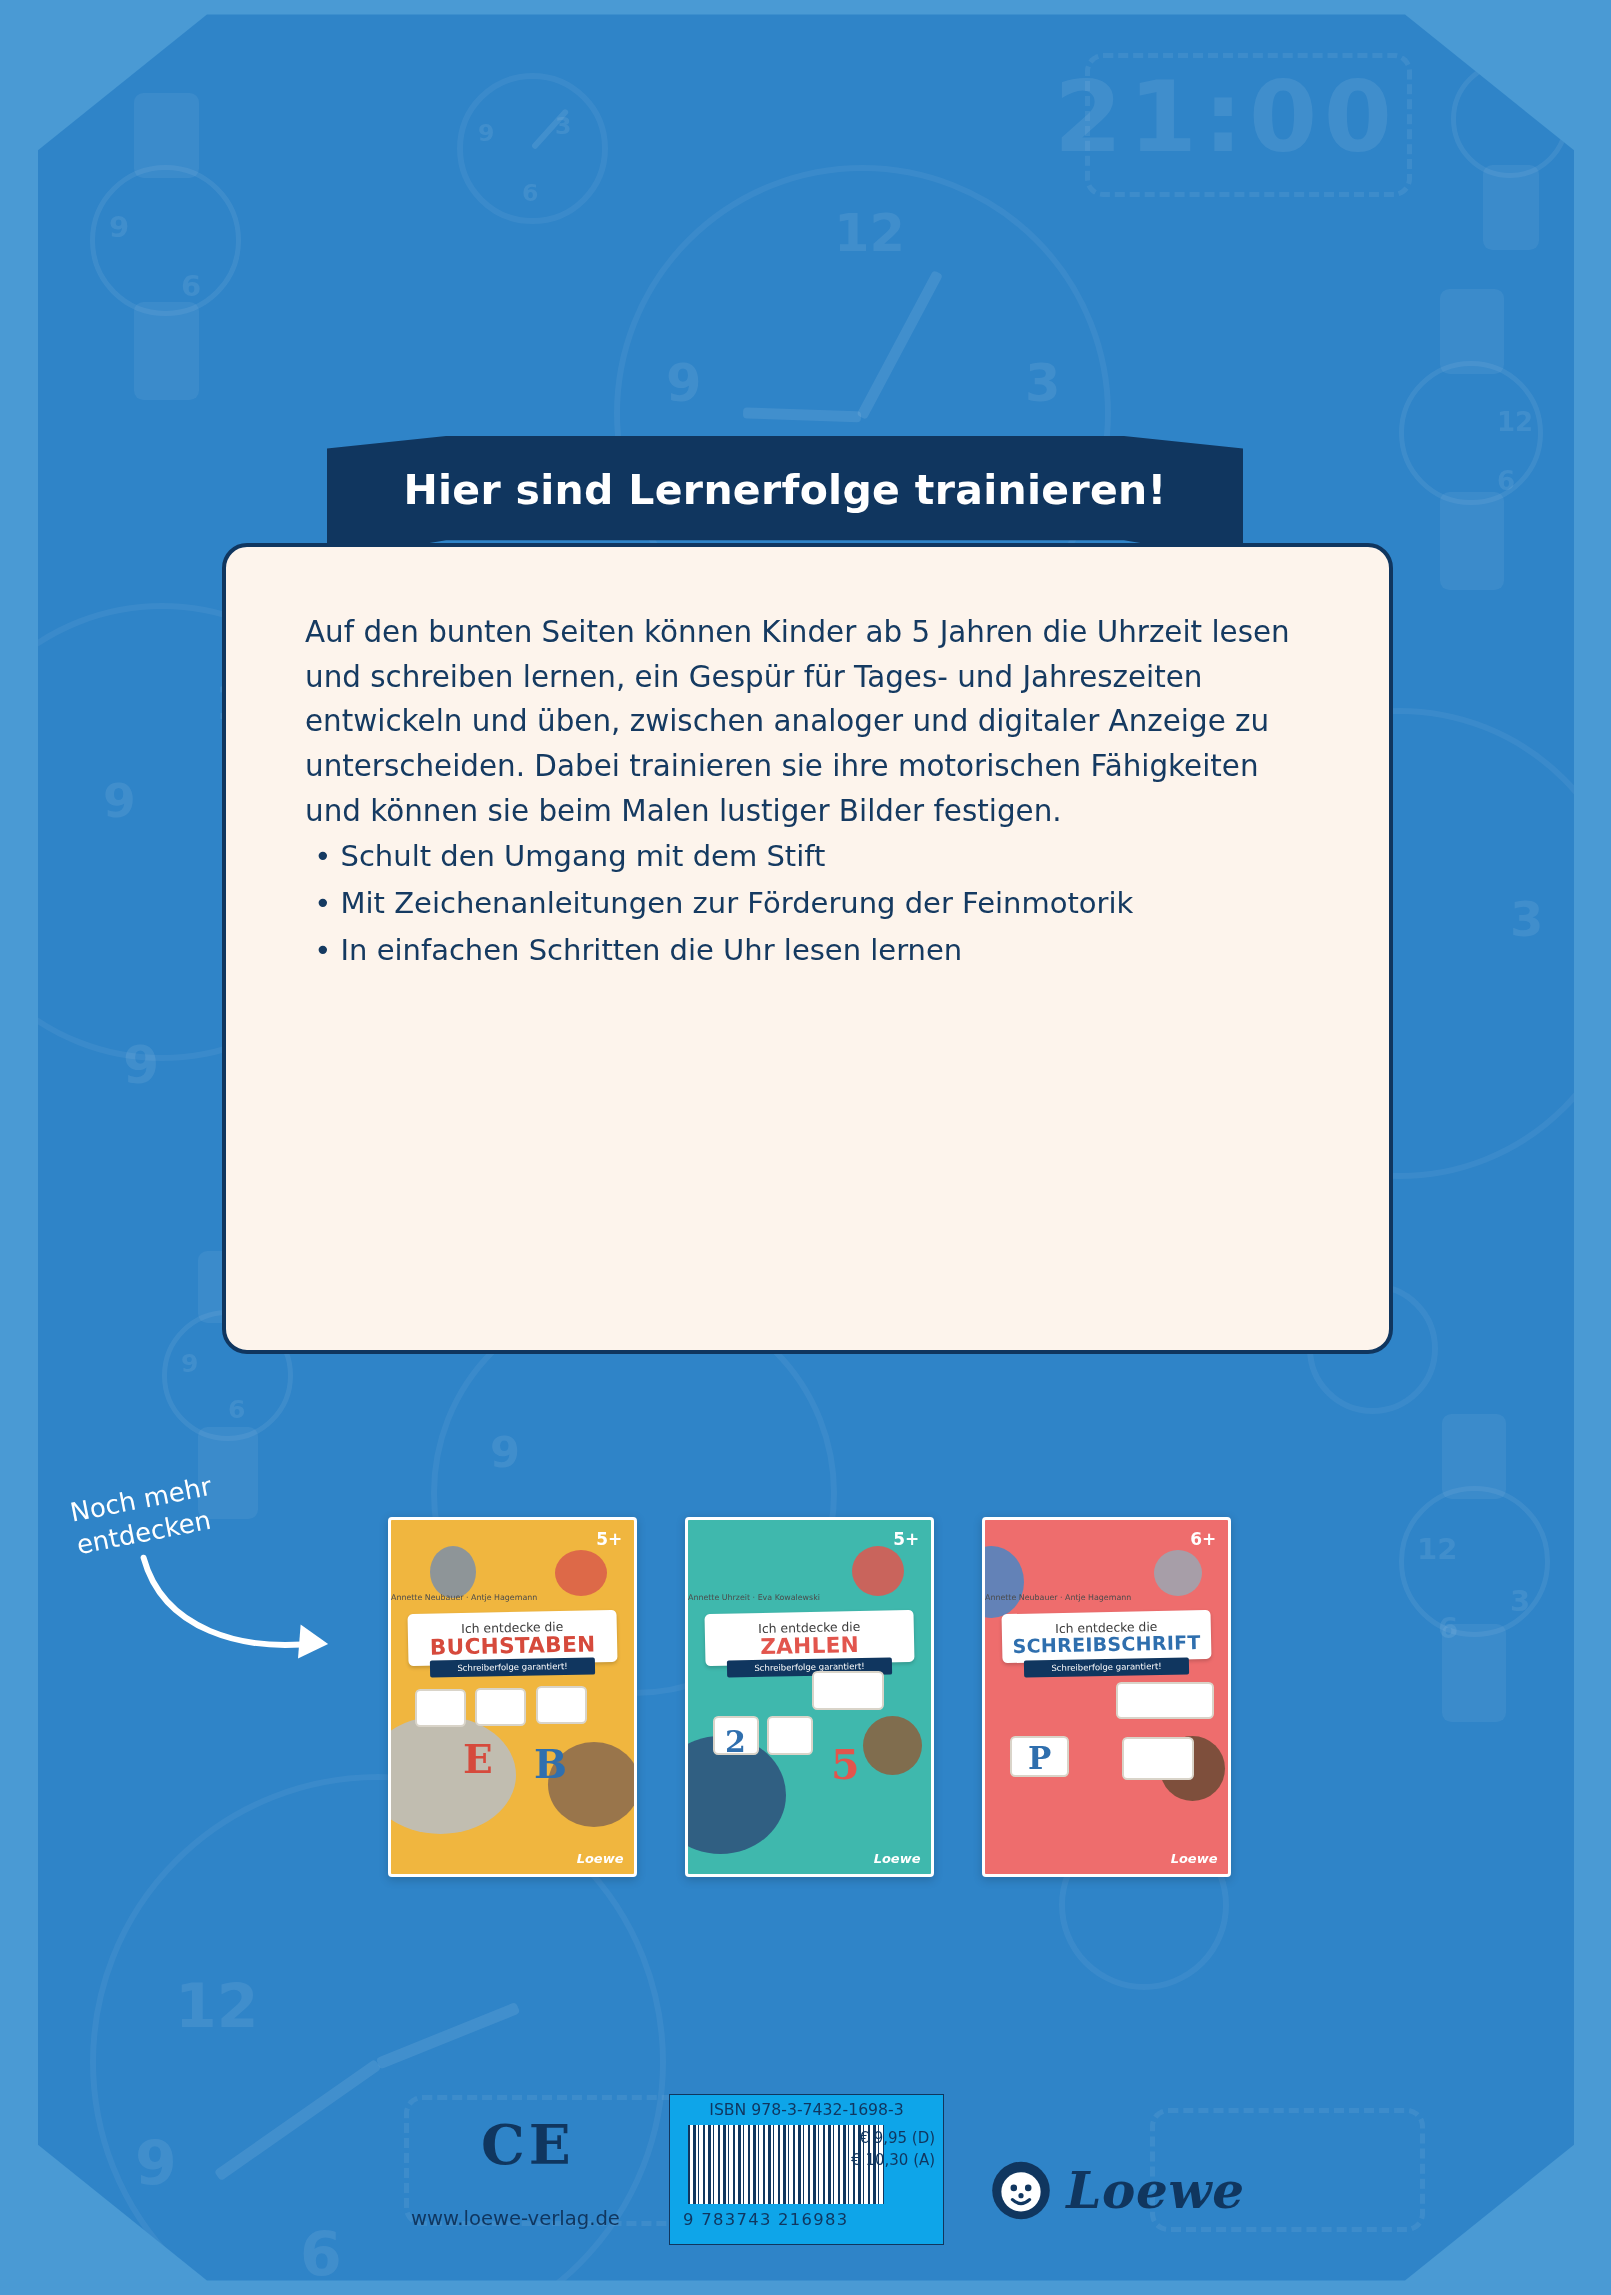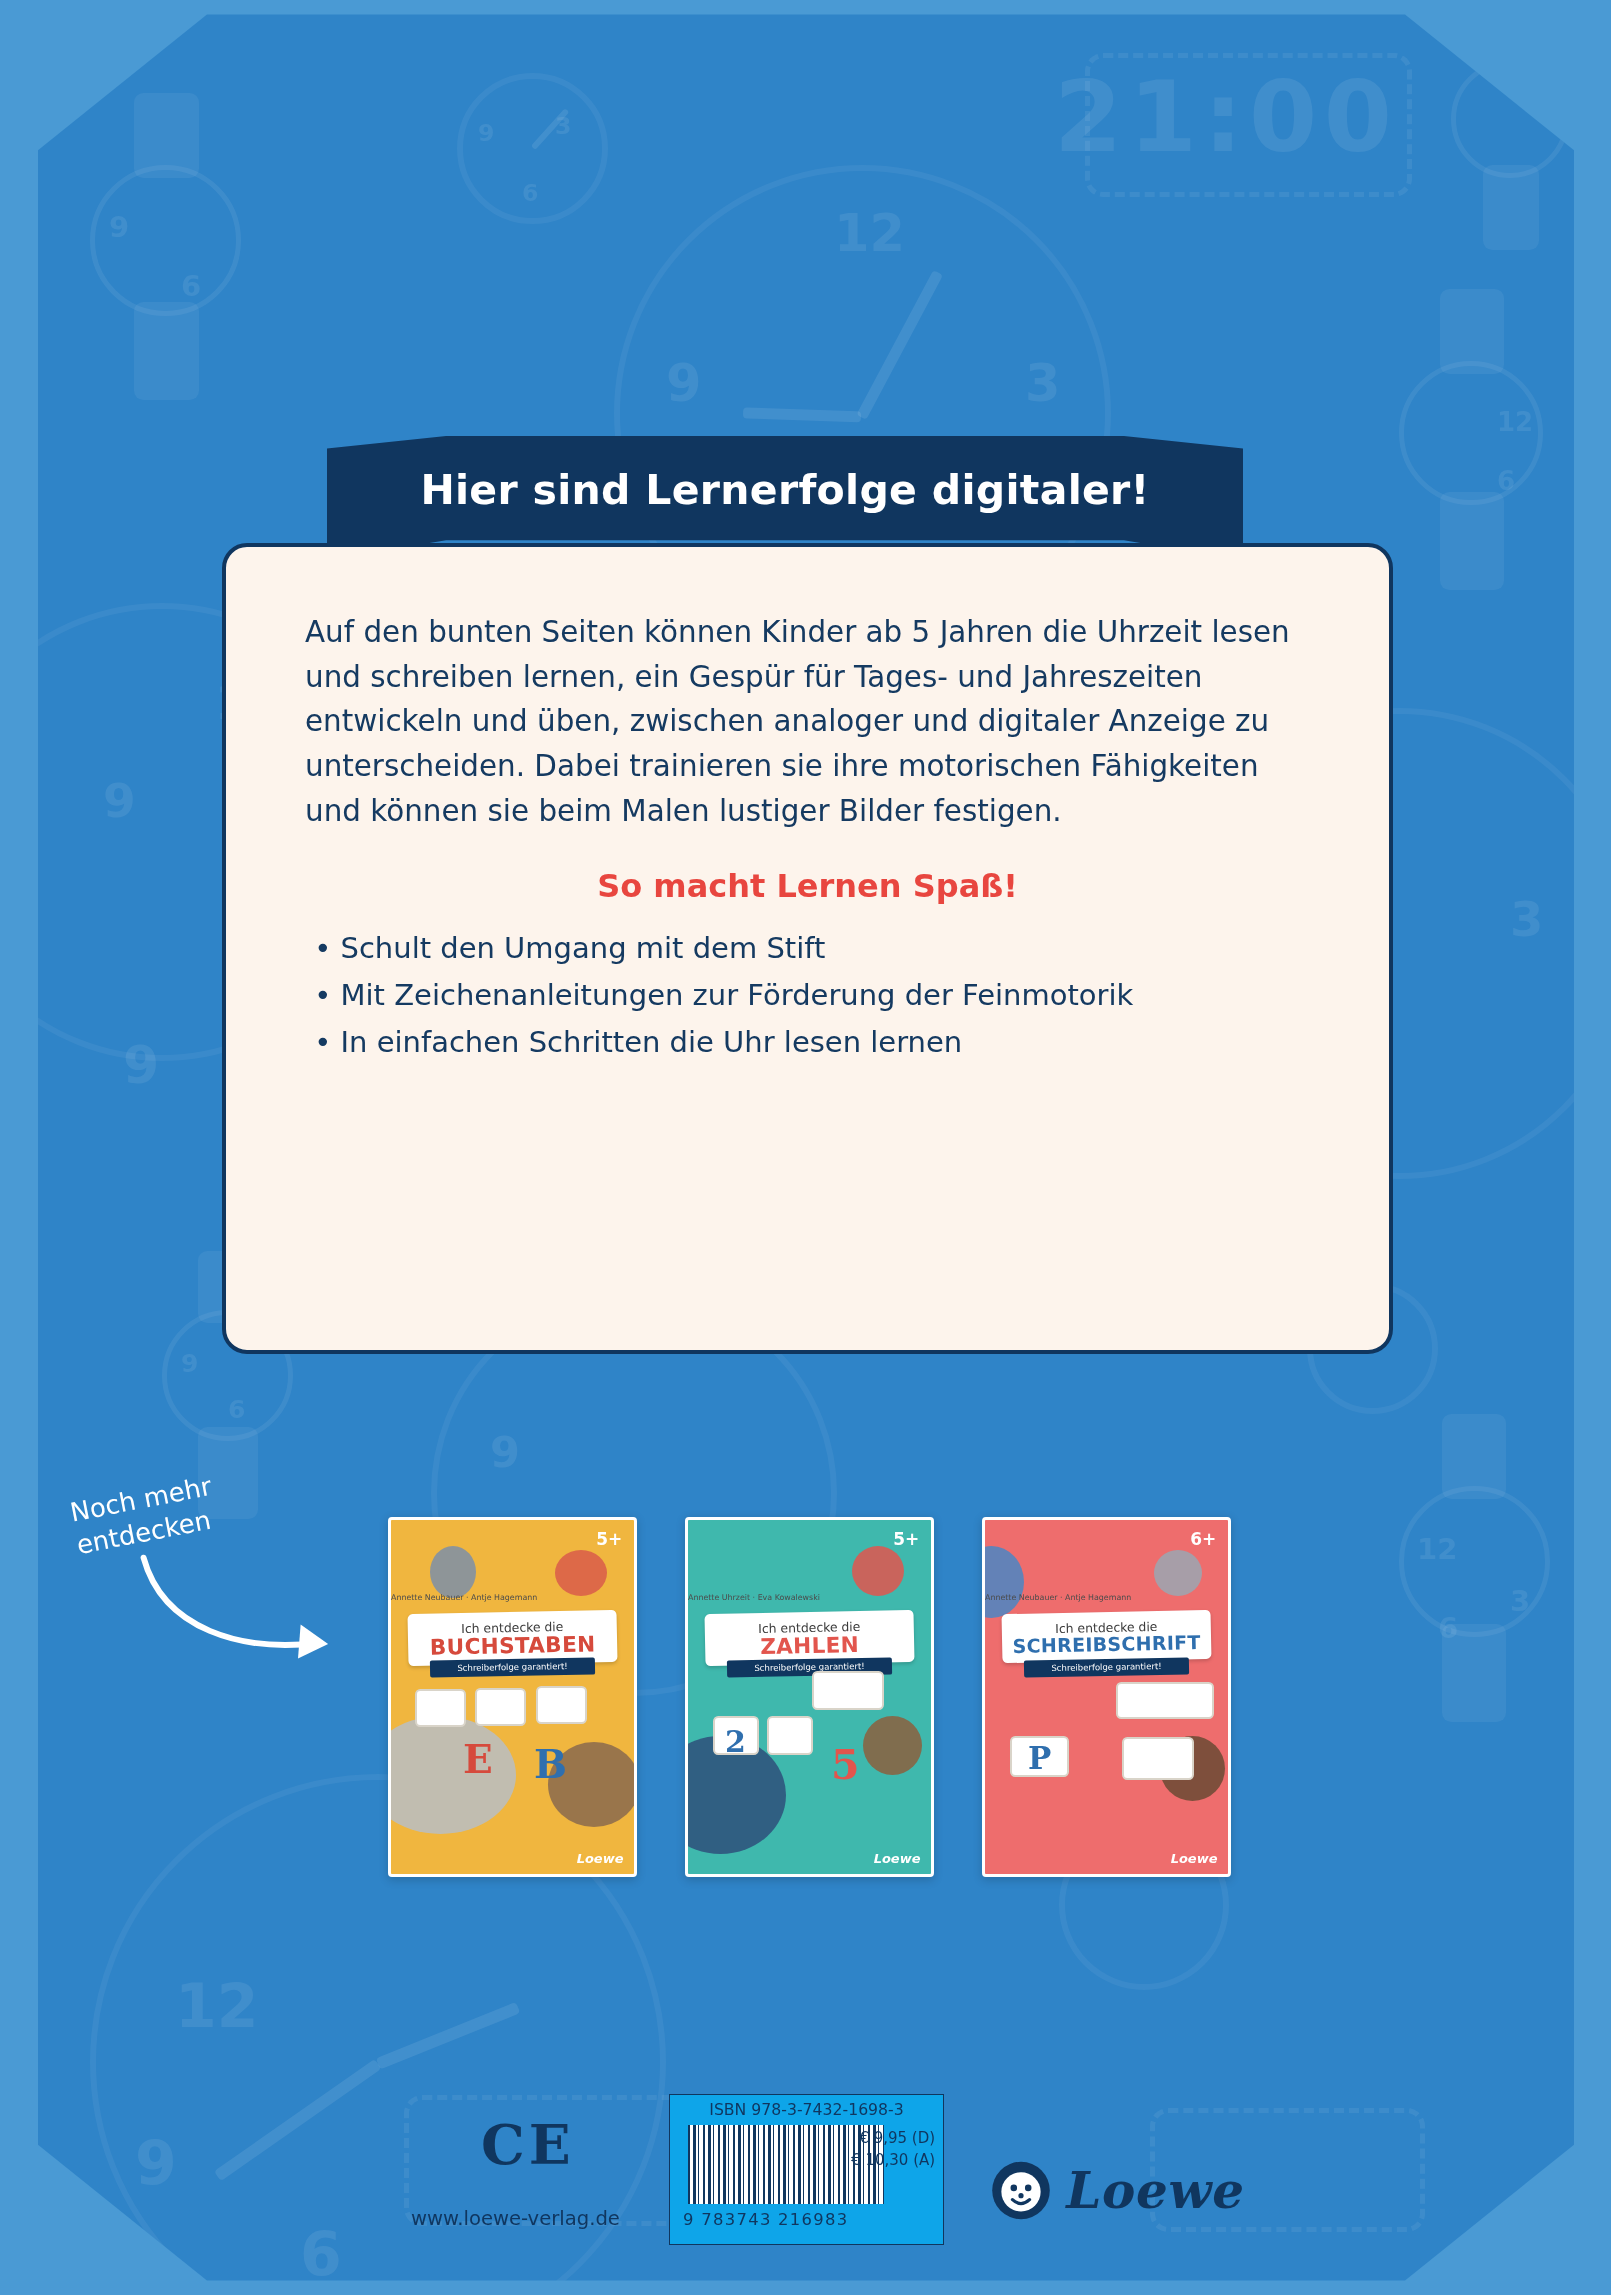--- a/index.html
+++ b/index.html
@@ -349,27 +349,26 @@
     <div class="ghost-dotbox" style="left:1047px;top:39px;width:327px;height:144px;"></div>
     <div class="ghost-num" style="left:1016px;top:46px;font-size:98px;letter-spacing:6.5px;">21:00</div>
 
     <div class="ghost-dotbox" style="left:366px;top:2081px;width:288px;height:131px;"></div>
     <div class="ghost-dotbox" style="left:1112px;top:2094px;width:275px;height:124px;"></div>
   </div>
 </div>
 
 <div id="banner-wrap">
   <div id="banner">
-    <div id="banner-text">Hier sind Lernerfolge  digitaler!</div>
+    <div id="banner-text">Hier sind Lernerfolge  trainieren!</div>
   </div>
 </div>
 
 <div id="card">
   <p id="body-text">Auf den bunten Seiten können Kinder ab 5 Jahren die Uhrzeit lesen und schreiben lernen, ein Gespür für Tages- und Jahreszeiten entwickeln und üben, zwischen analoger und digitaler Anzeige zu unterscheiden. Dabei trainieren sie ihre motorischen Fähigkeiten und können sie beim Malen lustiger Bilder festigen.</p>
-  <div id="slogan">So macht Lernen Spaß!</div>
   <ul id="bullets">
     <li>Schult den Umgang mit dem Stift</li>
     <li>Mit Zeichenanleitungen zur Förderung der Feinmotorik</li>
     <li>In einfachen Schritten die Uhr lesen lernen</li>
   </ul>
 </div>
 
 <div id="more-label">
   <div>Noch mehr</div>
   <div>entdecken</div>

